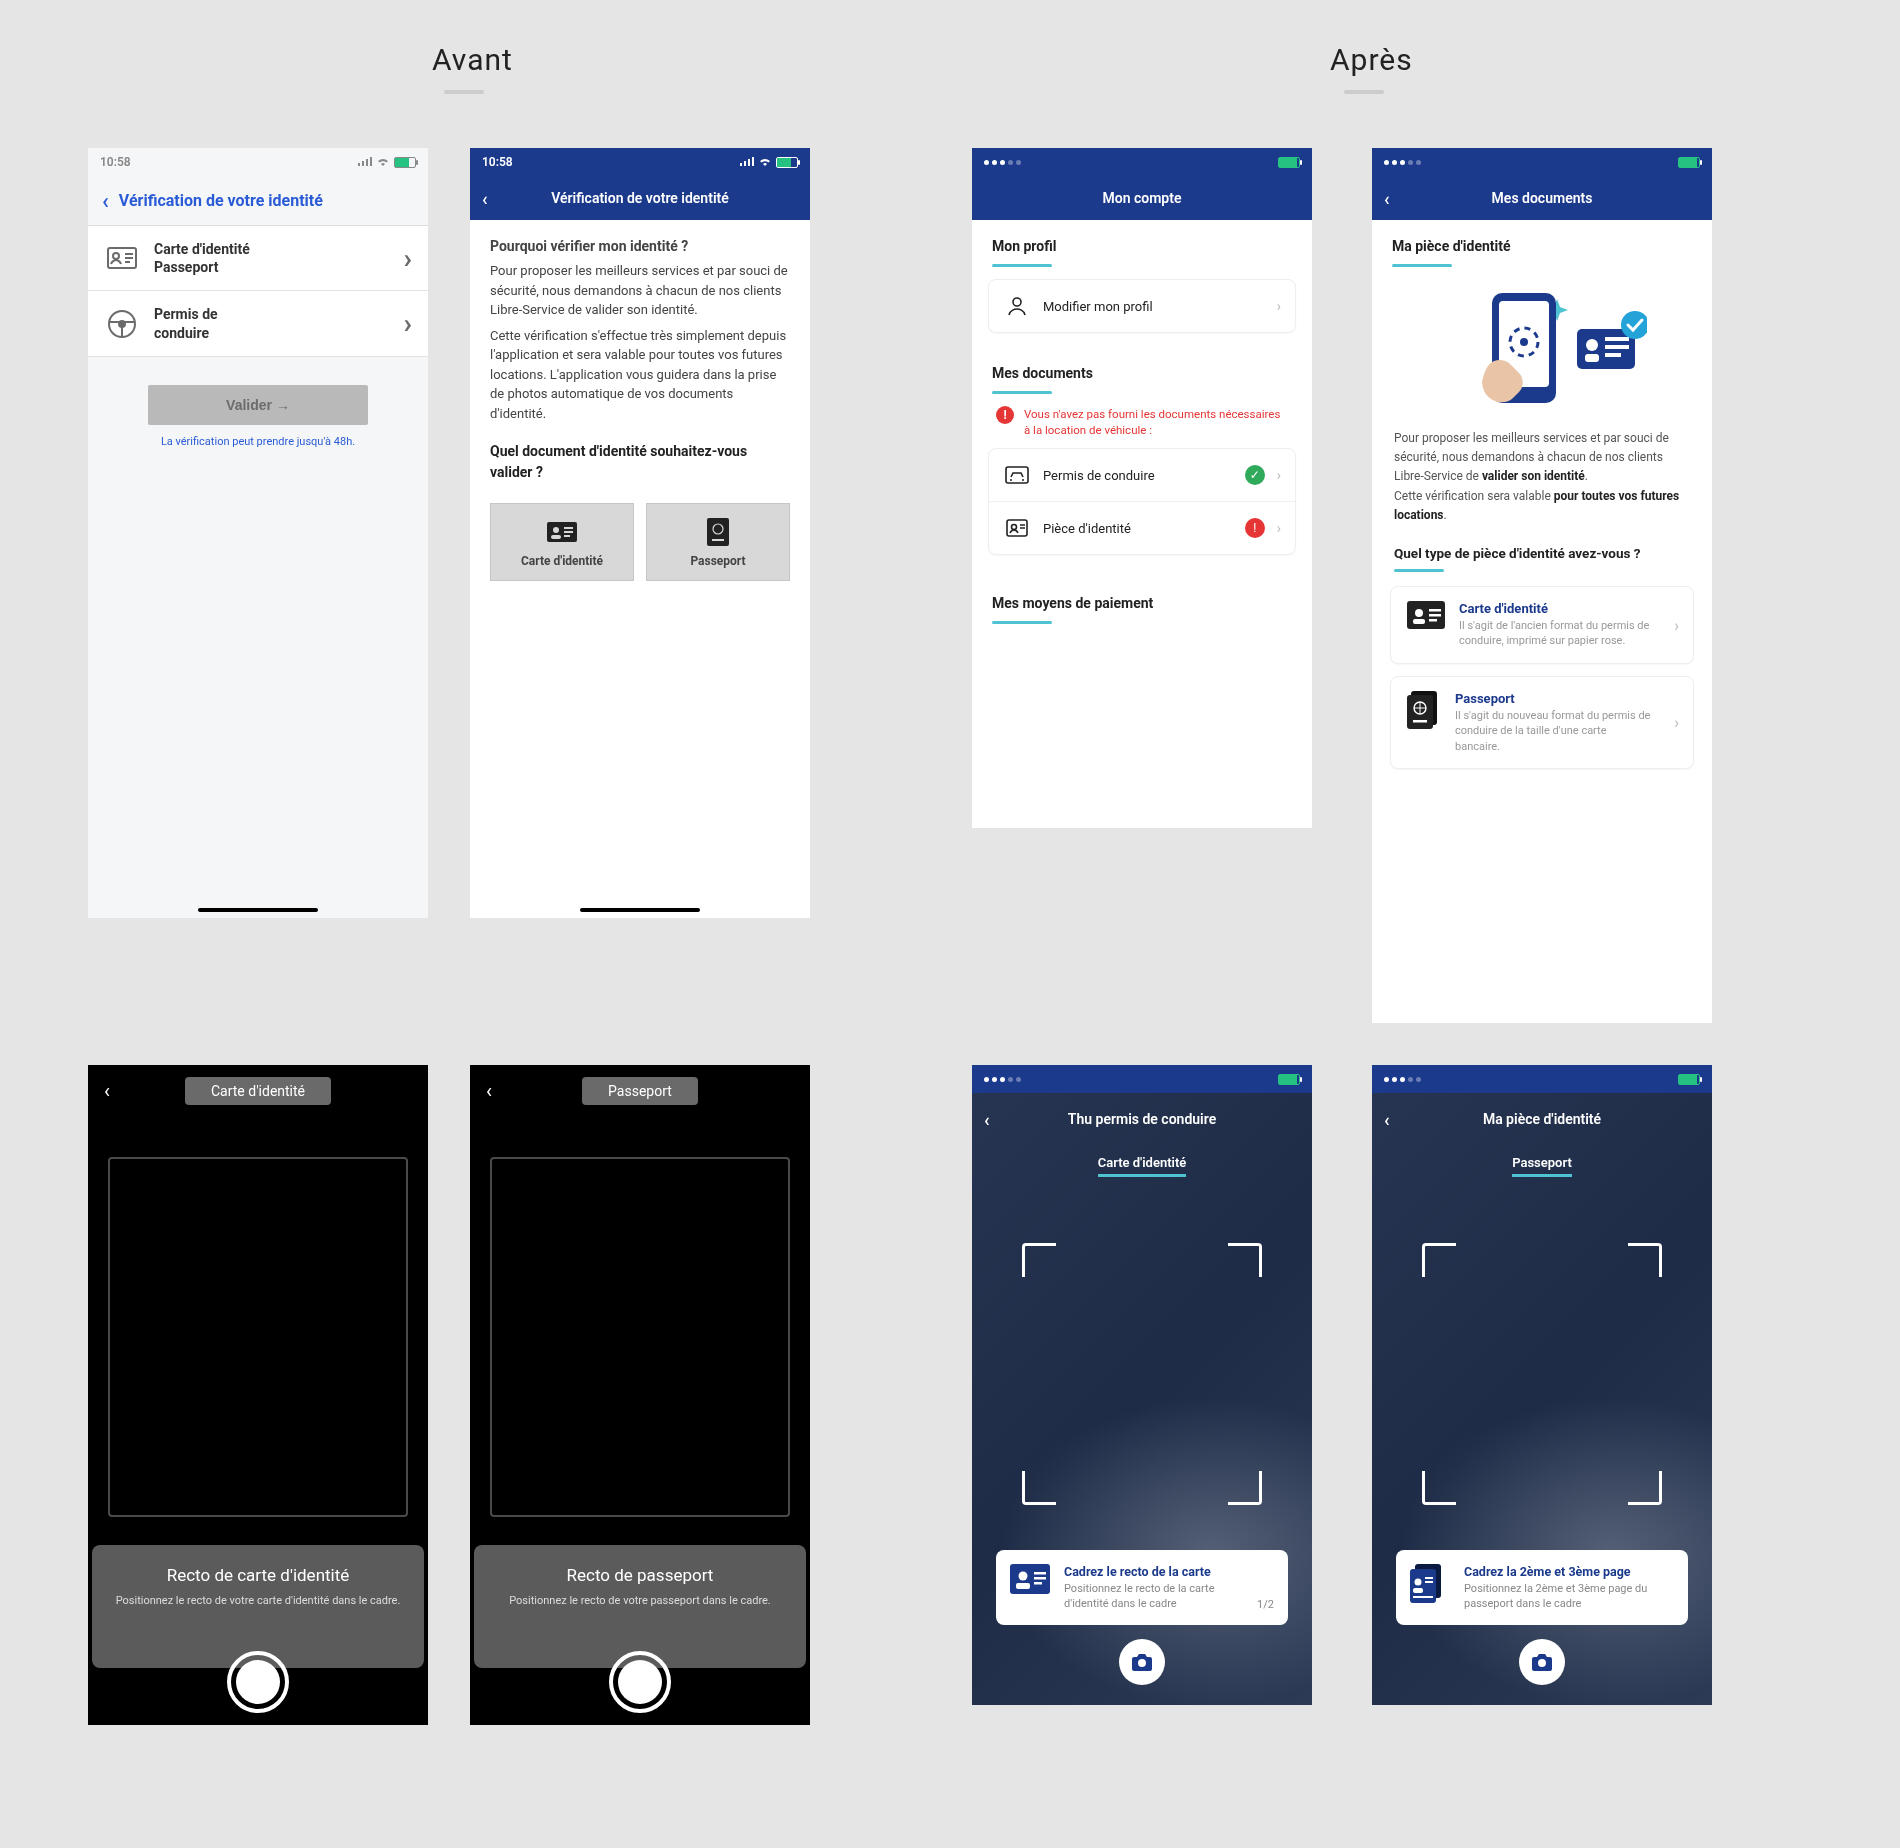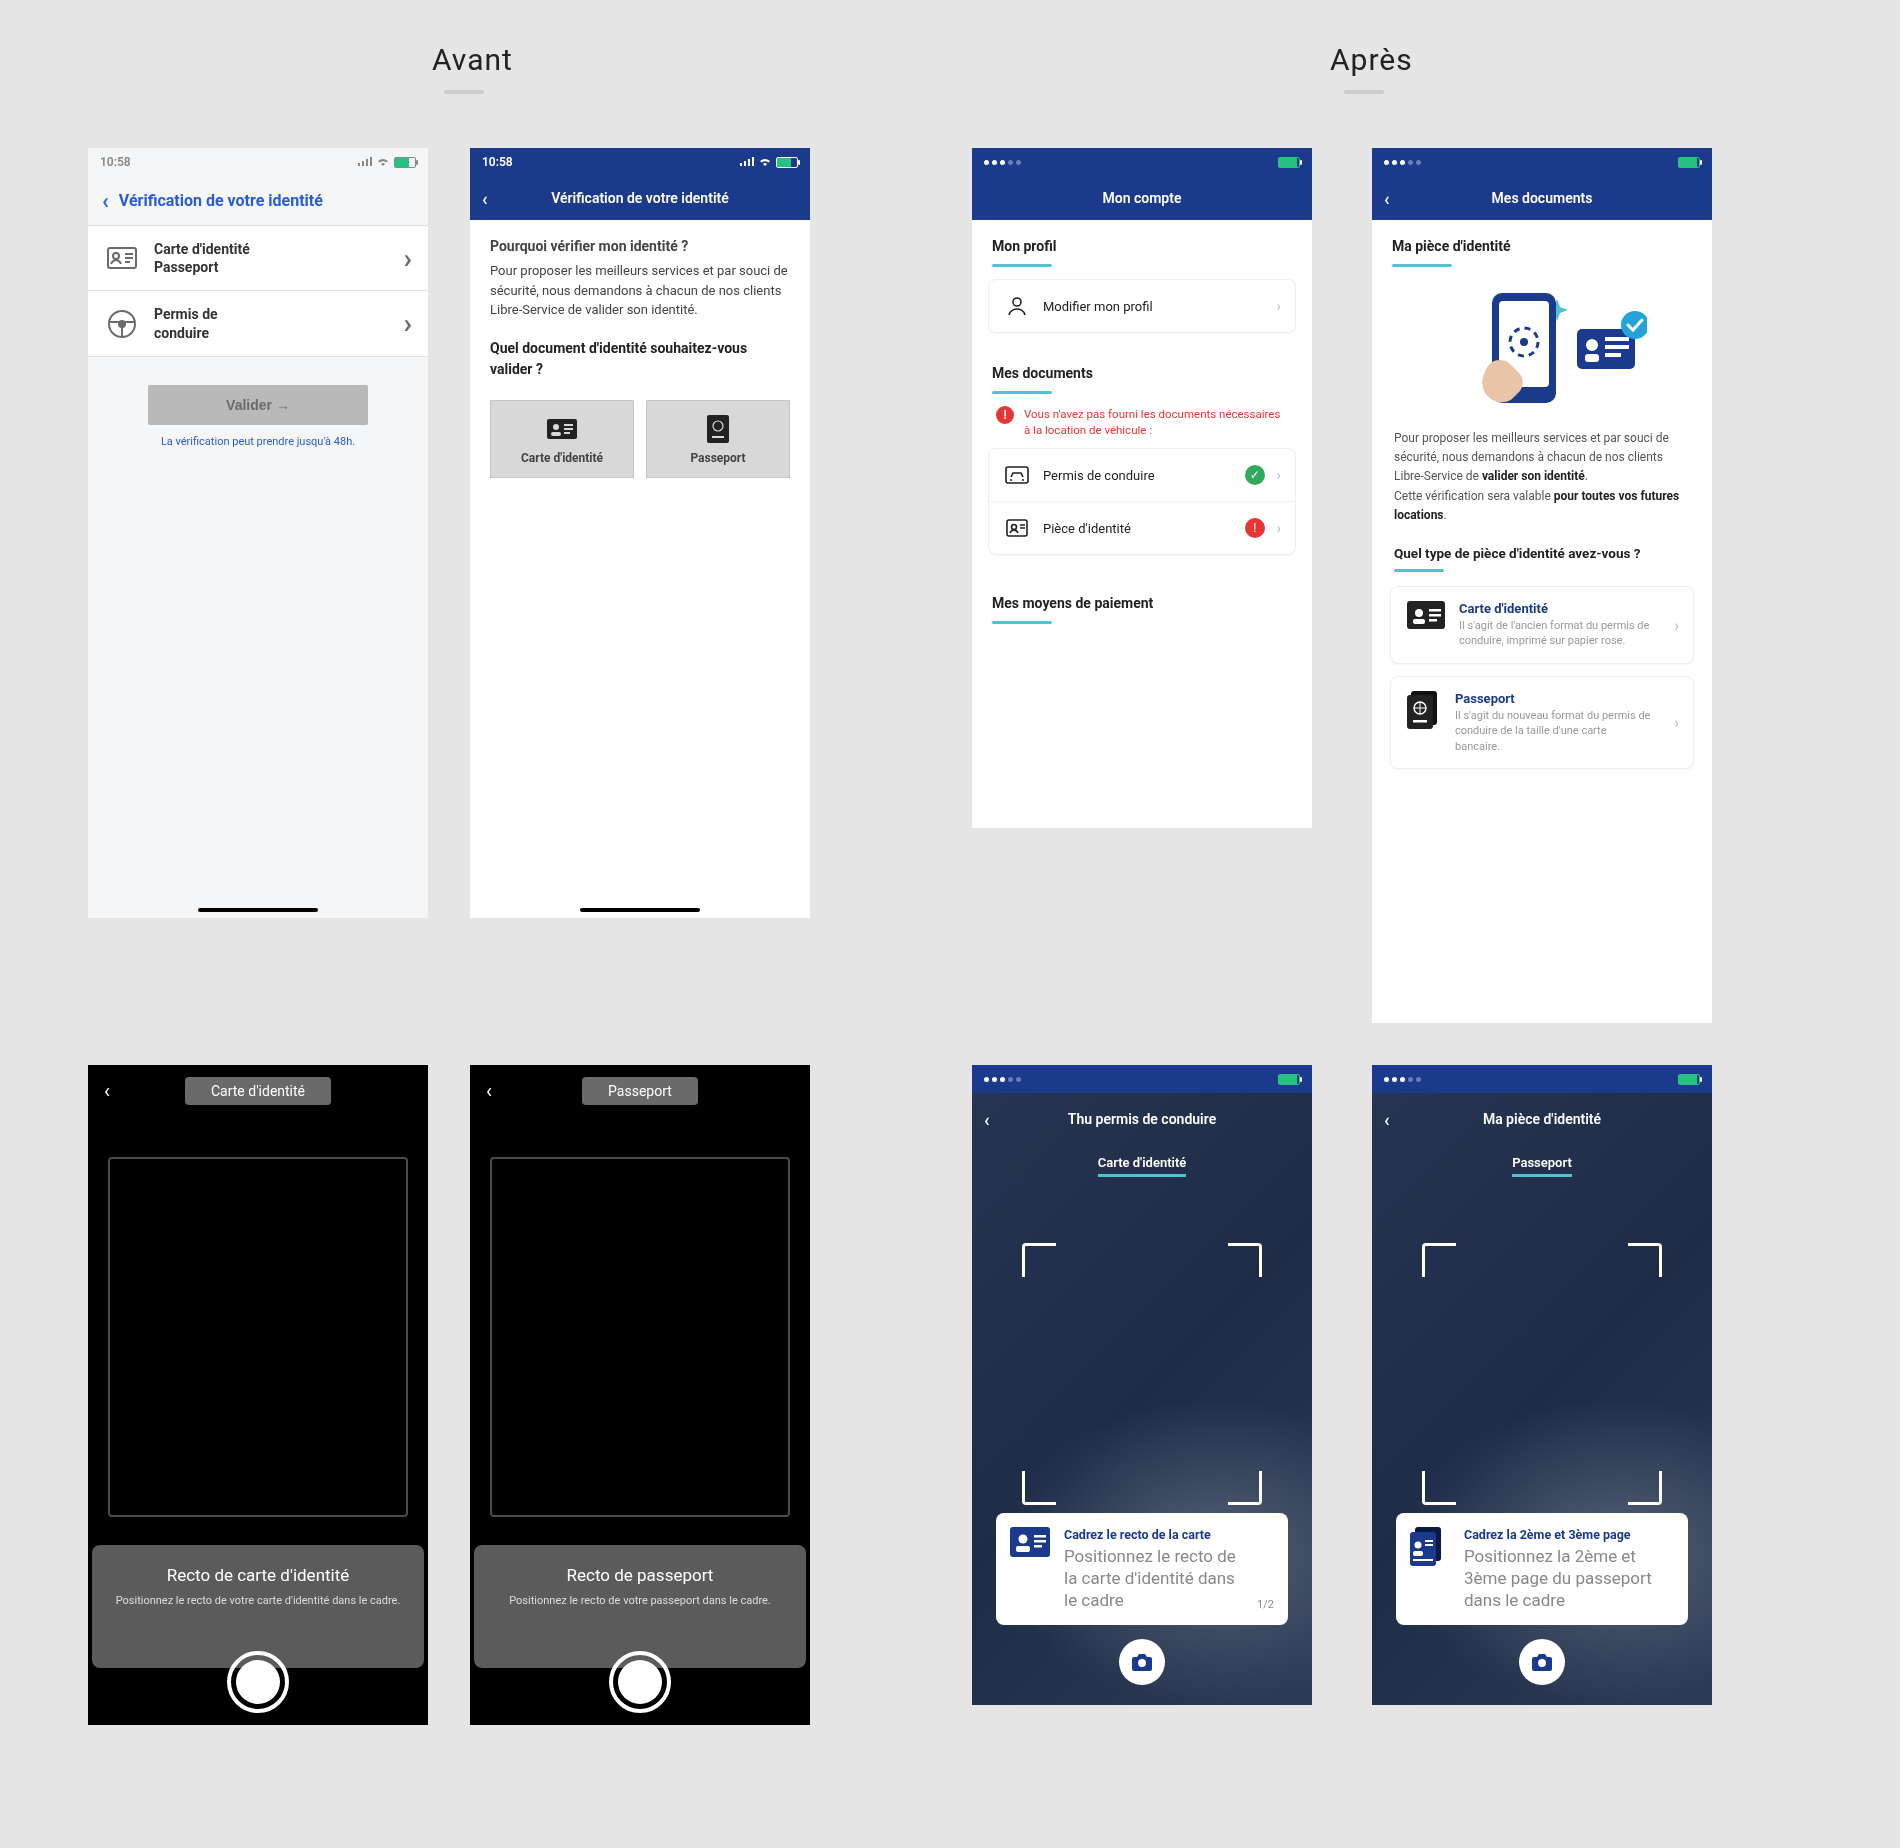--- a/index.html
+++ b/index.html
@@ -115,21 +115,21 @@
   .cam-new .chip2 { margin:6px auto 0; width:fit-content; color:#fff; font-size:13px; font-weight:600; padding:4px 0; border-bottom:3px solid #4fc3d1; }
   .corners { position:absolute; left:50px; right:50px; top:150px; bottom:200px; }
   .corners i { position:absolute; width:34px; height:34px; border:3px solid #fff; }
   .corners i:nth-child(1){ top:0; left:0; border-right:none; border-bottom:none; border-top-left-radius:4px;}
   .corners i:nth-child(2){ top:0; right:0; border-left:none; border-bottom:none; border-top-right-radius:4px;}
   .corners i:nth-child(3){ bottom:0; left:0; border-right:none; border-top:none; border-bottom-left-radius:4px;}
   .corners i:nth-child(4){ bottom:0; right:0; border-left:none; border-top:none; border-bottom-right-radius:4px;}
   .instr { position:absolute; bottom:80px; left:24px; right:24px; background:#fff; border-radius:8px; padding:14px 14px; display:flex; gap:14px; align-items:flex-start; }
   .instr .ico { width:40px; flex:none; color:#1b3a8c; }
   .instr .t { font-size:12.5px; font-weight:700; color:#1b3a8c; }
-  .instr .s { font-size:17px; color:#888; margin-top:3px; line-height:1.3; }
+  .instr .s { font-size:11px; color:#888; margin-top:3px; line-height:1.3; }
   .instr .pg { font-size:11px; color:#888; align-self:flex-end; margin-left:auto; }
   .cam-btn { position:absolute; bottom:20px; left:50%; transform:translateX(-50%); width:46px; height:46px; border-radius:50%; background:#fff; display:flex; align-items:center; justify-content:center; color:#1b3a8c; font-size:18px; }
 
   .home-ind { position:absolute; bottom:6px; left:50%; transform:translateX(-50%); width:120px; height:4px; background:#000; border-radius:3px; }
 
   
   svg { display:block; }
 </style>
 </head>
 <body>
@@ -209,20 +209,21 @@
           </span>
       </span>
     </div>
     <div class="navbar">
       <span class="back">‹</span>
       <span>Vérification de votre identité</span>
     </div>
     <div class="a2-body">
       <h4>Pourquoi vérifier mon identité ?</h4>
       <p>Pour proposer les meilleurs services et par souci de sécurité, nous demandons à chacun de nos clients Libre-Service de valider son identité.</p>
+      <p style="margin-top:6px">Cette vérification s'effectue très simplement depuis l'application et sera valable pour toutes vos futures locations. L'application vous guidera dans la prise de photos automatique de vos documents d'identité.</p>
       <div class="a2-q">Quel document d'identité souhaitez-vous valider ?</div>
       <div class="a2-opts">
         <div class="a2-opt">
           <span class="ico">
             <svg width="30" height="20" viewBox="0 0 30 20" fill="#222">
                 <rect width="30" height="20" rx="2"></rect>
                 <circle cx="9" cy="8" r="3" fill="#d8d8d8"></circle>
                 <rect x="4" y="13" width="10" height="4" rx="2" fill="#d8d8d8"></rect>
                 <rect x="17" y="5" width="9" height="2" fill="#d8d8d8"></rect>
                 <rect x="17" y="9" width="9" height="2" fill="#d8d8d8"></rect>

